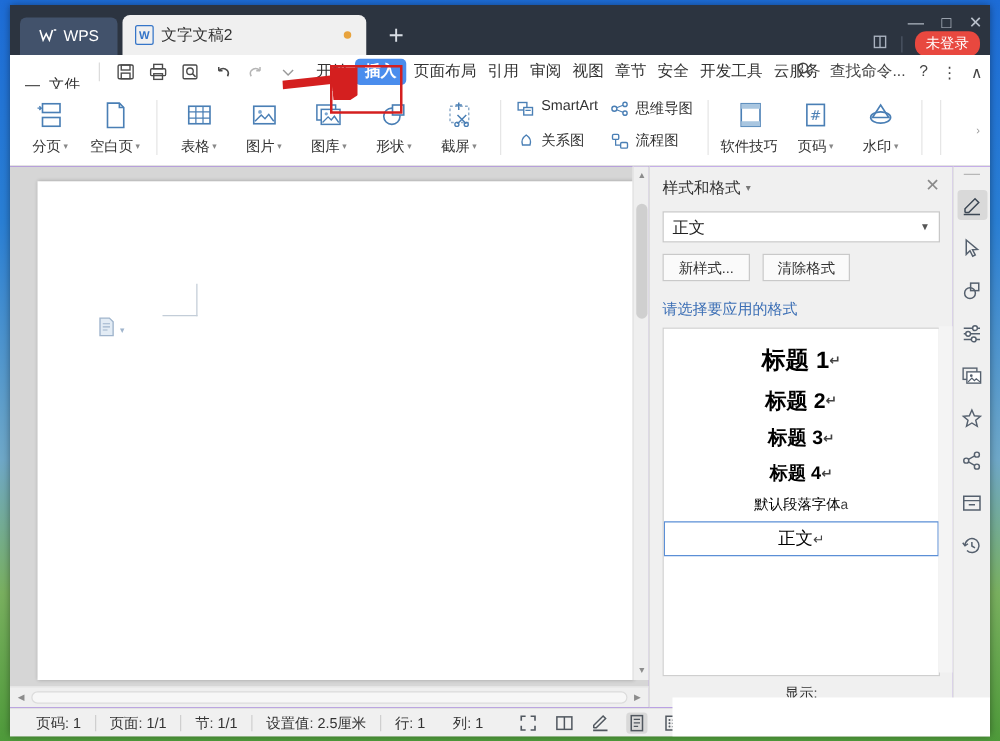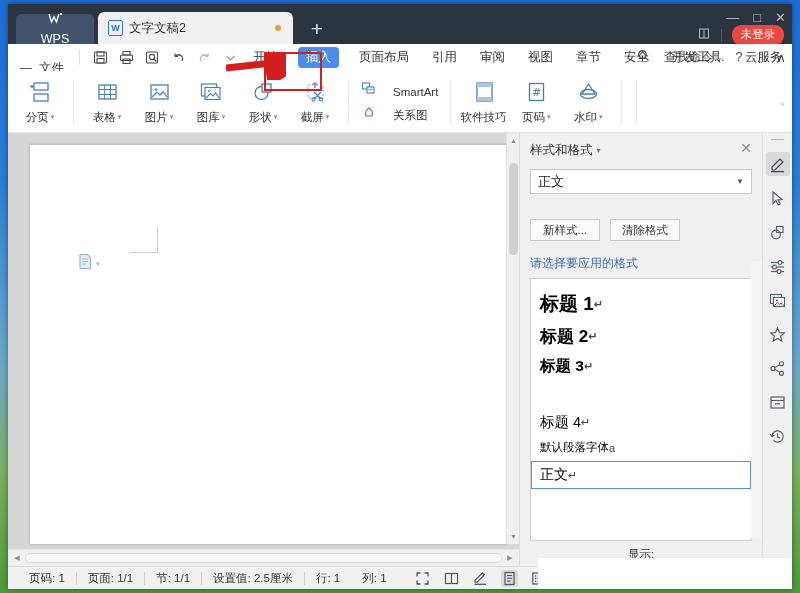--- a/index.html
+++ b/index.html
@@ -25,21 +25,21 @@
 
   
   .titlebar {
     height: 40px; background: #2c3440; position: relative;
     display: flex; align-items: flex-end;
   }
   .wps-badge {
     width: 78px; height: 30px; background: #42526b;
     border-radius: 5px 5px 0 0; margin-left: 8px;
     display: flex; align-items: center; justify-content: center;
-    gap: 5px; color: #fff; font-size: 12.5px; flex-direction: column;
+    gap: 5px; color: #fff; font-size: 12.5px;
   }
   .wps-logo { font-size: 13px; letter-spacing: -1px; }
   .doc-tab {
     width: 195px; height: 32px; background: #f0f0f0;
     border-radius: 6px 6px 0 0; margin-left: 4px;
     display: flex; align-items: center; gap: 6px; padding: 0 10px;
     position: relative; font-size: 12.5px; color: #333;
   }
   .doc-tab .w-ico {
     width: 15px; height: 16px; border: 1.4px solid #3575c8; border-radius: 2px;
@@ -77,25 +77,25 @@
     font-size: 12.5px; color: #333; padding-left: 8px; position: relative;
     border-bottom: 1px solid #fff;
   }
   .menu-file { display: flex; align-items: flex-end; gap: 4px; padding: 0 4px; margin-top: 23px; }
   .hamburger { display: inline-flex; flex-direction: column; gap: 2.5px; margin-right: 3px;}
   .hamburger i { display: block; width: 12px; height: 1.4px; background: #555; }
   .caret { font-size: 8px; color: #777; }
   .qbar { display: flex; align-items: center; gap: 11px; padding: 0 10px; }
   .qicon { width: 15px; height: 15px; color: #4a4a4a; }
   .menu-sep { width: 1px; height: 15px; background: #dcdcdc; margin: 0 3px; }
-  .menu-items { display: flex; align-items: center; gap: 17px; margin-left: 2px; }
+  .menu-items { display: flex; align-items: center; gap: 3px; margin-left: 2px; }
   .menu-items .mi { padding: 2px 3px; white-space: nowrap; }
   .mi.active {
     background: #4a8ded; color: #fff; border-radius: 4px; padding: 2px 8px;
-    font-weight: normal;
+    font-weight: bold;
   }
   .menu-right {
     position: absolute; right: 6px; display: flex; align-items: center;
     gap: 11px; color: #444; font-size: 12.5px;
   }
   .search-cmd { display: flex; align-items: center; gap: 14px; color: #444; }
 
   
   .ribbon {
     height: 62px; background: #fff; display: flex; align-items: center;
@@ -107,21 +107,21 @@
     width: 52px; height: 56px; display: flex; flex-direction: column;
     align-items: center; justify-content: center; gap: 4px;
     font-size: 11.5px; color: #333;
   }
   .btn-big .lbl { display: flex; align-items: center; gap: 2px; }
   .btn-big .lbl::after { content: "▾"; font-size: 7px; color: #888; }
   .btn-big.nodrop .lbl::after { content: ""; }
   .ico-box { height: 27px; display: flex; align-items: center; }
   .stack2 { display: flex; flex-direction: column; justify-content: center; gap: 3px; }
   .btn-sm {
-    display: flex; align-items: flex-end; gap: 16px; font-size: 11.5px;
+    display: flex; align-items: flex-start; gap: 4px; font-size: 11.5px;
     color: #333; padding: 2px 5px; white-space: nowrap;
   }
   .more-arrow {
     position: absolute; right: 2px; top: 26px; width: 9px; height: 14px;
     color: #9a9a9a; font-size: 9px; display: flex; align-items: center;
   }
 
   
   .body-area { flex: 1; display: flex; position: relative; background: #6d28d9; overflow: hidden; }
 
@@ -169,42 +169,42 @@
     font-size: 12.5px; color: #333; position: relative;
   }
   .panel-head .pcaret { font-size: 8px; color: #777; margin-left: 4px; }
   .panel-close { position: absolute; right: 10px; top: 7px; color: #8a8a8a; font-size: 14px; }
   .style-select {
     margin: 6px 10px 0; height: 25px; background: #fff; border: 1px solid #c8c8c8;
     display: flex; align-items: center; padding: 0 7px; font-size: 13px; color: #222;
     position: relative;
   }
   .style-select .sel-caret { position: absolute; right: 7px; font-size: 8px; color: #555; }
-  .panel-btns { display: flex; gap: 10px; padding: 25px 10px 0; }
+  .panel-btns { display: flex; gap: 10px; padding: 9px 10px 0; }
   .pbtn {
     height: 22px; min-width: 70px; background: #fafafa; border: 1px solid #c9c9c9;
     font-size: 11.5px; color: #333; display: flex; align-items: center;
     justify-content: center; padding: 0 10px;
   }
   .panel-label {
     padding: 14px 10px 6px; font-size: 12px; color: #3c6fb5;
   }
   .style-list {
     margin: 0 10px; background: #fff; border: 1px solid #cfcfcf;
     flex: 1; padding: 8px 0 0; overflow: hidden;
   }
   .style-row {
-    display: flex; align-items: center; justify-content: flex-start;
+    display: flex; align-items: center; justify-content: center;
     padding: 4px 9px; color: #000;
   }
   .style-row .mark { font-size: 11px; color: #444; }
   .style-row.h1 { font-size: 19px; font-weight: bold; }
   .style-row.h2 { font-size: 17px; font-weight: bold; }
   .style-row.h3 { font-size: 15.5px; font-weight: bold; }
-  .style-row.h4 { font-size: 14.5px; font-weight: normal; margin-top: 28px; }
+  .style-row.h4 { font-size: 14.5px; font-weight: bold; }
   .style-row.plain { font-size: 11.5px; }
   .style-row.selected {
     border: 1px solid #5b8fd6; font-size: 14px; margin: 2px 0 0;
     padding: 4px 8px;
   }
   .panel-foot { padding: 6px 10px 4px; font-size: 11.5px; color: #333; text-align: center; }
   .panel-vscroll {
     position: absolute; right: 0; top: 128px; bottom: 28px; width: 11px;
     background: #f4f4f4;
   }
@@ -385,20 +385,31 @@
           <svg width="25" height="25" viewBox="0 0 25 25">
               <rect x="6" y="3" width="14" height="7" fill="none" stroke="#4a7fb5" stroke-width="1.3"></rect>
               <rect x="6" y="14" width="14" height="7" fill="none" stroke="#4a7fb5" stroke-width="1.3"></rect>
               <path d="M2 6.5 L5 6.5 M3.5 5 L5 6.5 L3.5 8" fill="none" stroke="#4a7fb5" stroke-width="1.1"></path>
             </svg>
         </span>
         <span class="lbl">
             <span>分页</span>
           </span>
       </div>
+      <div class="btn-big">
+        <span class="ico-box">
+          <svg width="25" height="25" viewBox="0 0 25 25">
+              <path d="M6 2.5 L15.5 2.5 L19 6 L19 22 L6 22 Z" fill="none" stroke="#4a7fb5" stroke-width="1.3"></path>
+              <path d="M15.5 2.5 L15.5 6 L19 6" fill="none" stroke="#4a7fb5" stroke-width="1.3"></path>
+            </svg>
+        </span>
+        <span class="lbl">
+            <span>空白页</span>
+          </span>
+      </div>
     </div>
     <span class="rsep"></span>
 
     <div class="rgroup">
       <div class="btn-big">
         <span class="ico-box">
           <svg width="25" height="25" viewBox="0 0 25 25">
               <rect x="4" y="5" width="17" height="14" fill="none" stroke="#4a7fb5" stroke-width="1.3"></rect>
               <line x1="4" y1="9.5" x2="21" y2="9.5" stroke="#4a7fb5" stroke-width="1"></line>
               <line x1="4" y1="14.5" x2="21" y2="14.5" stroke="#4a7fb5" stroke-width="1"></line>
@@ -476,20 +487,44 @@
           </span>
           <span>SmartArt</span>
         </div>
         <div class="btn-sm">
           <span>
             <svg width="16" height="16" viewBox="0 0 16 16">
                 <path d="M8 3 C11 5 12 8 11 11 L5 11 C4 8 5 5 8 3 Z" fill="none" stroke="#4a7fb5" stroke-width="1.1"></path>
               </svg>
           </span>
           <span>关系图</span>
+        </div>
+      </div>
+      <div class="stack2">
+        <div class="btn-sm">
+          <span>
+            <svg width="16" height="16" viewBox="0 0 16 16">
+                <circle cx="3.5" cy="8" r="2" fill="none" stroke="#4a7fb5" stroke-width="1.1"></circle>
+                <circle cx="12" cy="4.5" r="1.7" fill="none" stroke="#4a7fb5" stroke-width="1.1"></circle>
+                <circle cx="12" cy="11.5" r="1.7" fill="none" stroke="#4a7fb5" stroke-width="1.1"></circle>
+                <line x1="5.3" y1="7.2" x2="10.4" y2="5.2" stroke="#4a7fb5" stroke-width="1"></line>
+                <line x1="5.3" y1="8.8" x2="10.4" y2="10.8" stroke="#4a7fb5" stroke-width="1"></line>
+              </svg>
+          </span>
+          <span>思维导图</span>
+        </div>
+        <div class="btn-sm">
+          <span>
+            <svg width="16" height="16" viewBox="0 0 16 16">
+                <rect x="2" y="2.5" width="5" height="4" rx="1" fill="none" stroke="#4a7fb5" stroke-width="1.1"></rect>
+                <rect x="8.5" y="9" width="5.5" height="4.5" rx="1" fill="none" stroke="#4a7fb5" stroke-width="1.1"></rect>
+                <path d="M4.5 6.5 L4.5 11 L8.5 11" fill="none" stroke="#4a7fb5" stroke-width="1"></path>
+              </svg>
+          </span>
+          <span>流程图</span>
         </div>
       </div>
     </div>
     <span class="rsep"></span>
 
     <div class="rgroup">
       <div class="btn-big nodrop">
         <span class="ico-box">
           <svg width="25" height="25" viewBox="0 0 25 25">
               <rect x="5" y="3" width="15" height="18" fill="none" stroke="#4a7fb5" stroke-width="1.3"></rect>

